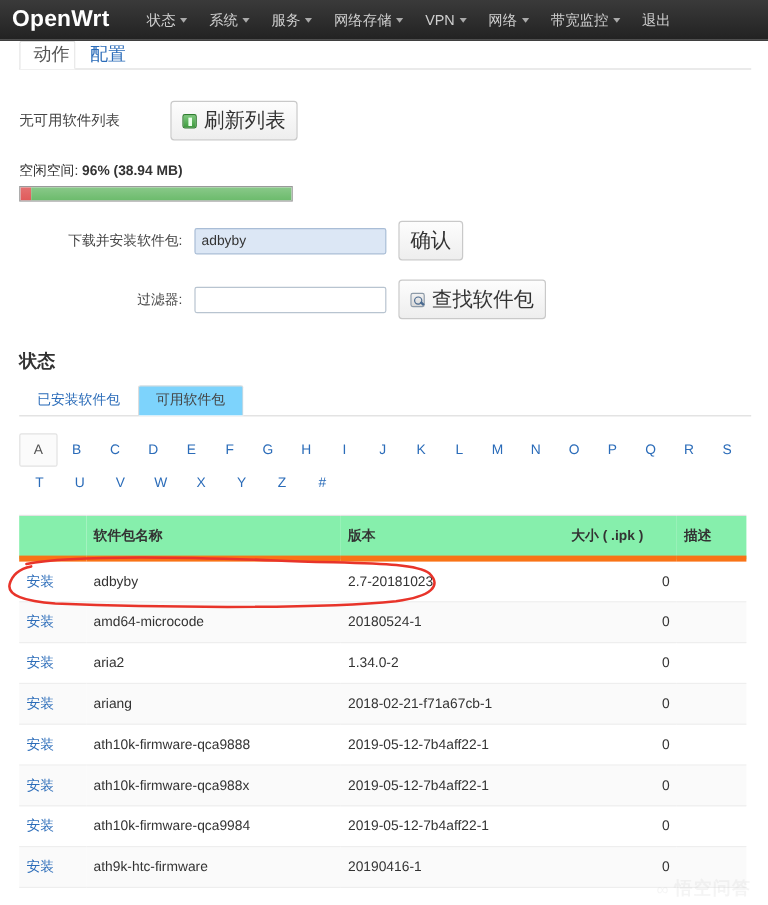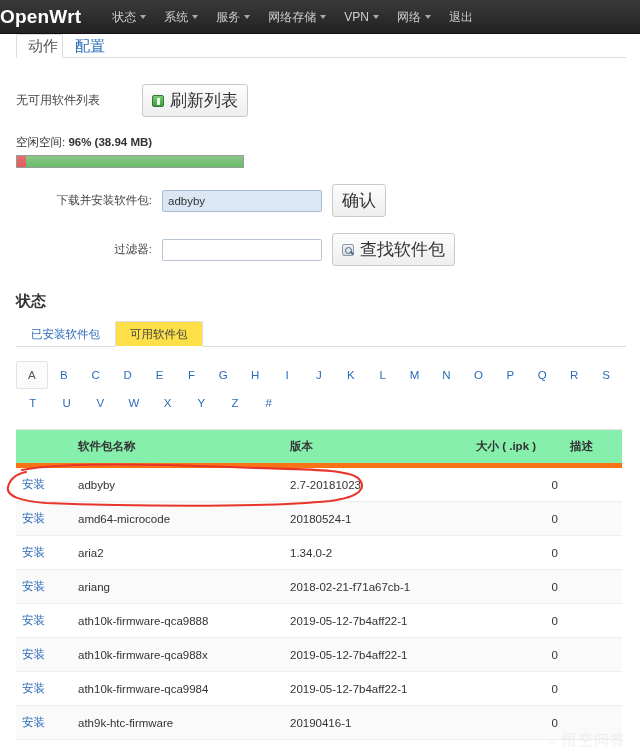--- a/index.html
+++ b/index.html
@@ -14,20 +14,21 @@
     position: relative;
   }
 
   
   .navbar {
     height: 34px;
     background: #2b2b2b;
     background: linear-gradient(#3a3a3a, #222222);
     display: flex;
     align-items: center;
+    padding-left: 10px;
     border-bottom: 1px solid #111;
   }
   .brand {
     color: #ffffff;
     font-size: 19px;
     font-weight: bold;
     letter-spacing: .2px;
     margin-right: 22px;
     line-height: 34px;
   }
@@ -226,21 +227,21 @@
     font-size: 11.5px;
     padding: 5px 14px;
     line-height: 14px;
     color: #2b6cb9;
     cursor: pointer;
     border: 1px solid transparent;
     margin-bottom: -1px;
   }
   .pkg-tab.active {
     color: #444444;
-    background: #fde047;
+    background: #7dd3fc;
     border: 1px solid #dddddd;
     border-bottom-color: #ffffff;
     border-radius: 2px 2px 0 0;
   }
 
   
   .alpha {
     margin: 14px 0 0 2px;
     width: 606px;
   }
@@ -332,20 +333,21 @@
 <body>
 
 <div class="navbar">
   <div class="brand">OpenWrt</div>
   <div class="nav-item"><span>状态</span><i class="caret"></i></div>
   <div class="nav-item"><span>系统</span><i class="caret"></i></div>
   <div class="nav-item"><span>服务</span><i class="caret"></i></div>
   <div class="nav-item"><span>网络存储</span><i class="caret"></i></div>
   <div class="nav-item"><span>VPN</span><i class="caret"></i></div>
   <div class="nav-item"><span>网络</span><i class="caret"></i></div>
+  <div class="nav-item"><span>带宽监控</span><i class="caret"></i></div>
   <div class="nav-item"><span>退出</span></div>
 </div>
 
 <div class="page">
 
 
   <div class="tabs">
     <div class="tab active">动作</div>
     <div class="tab">配置</div>
   </div>

